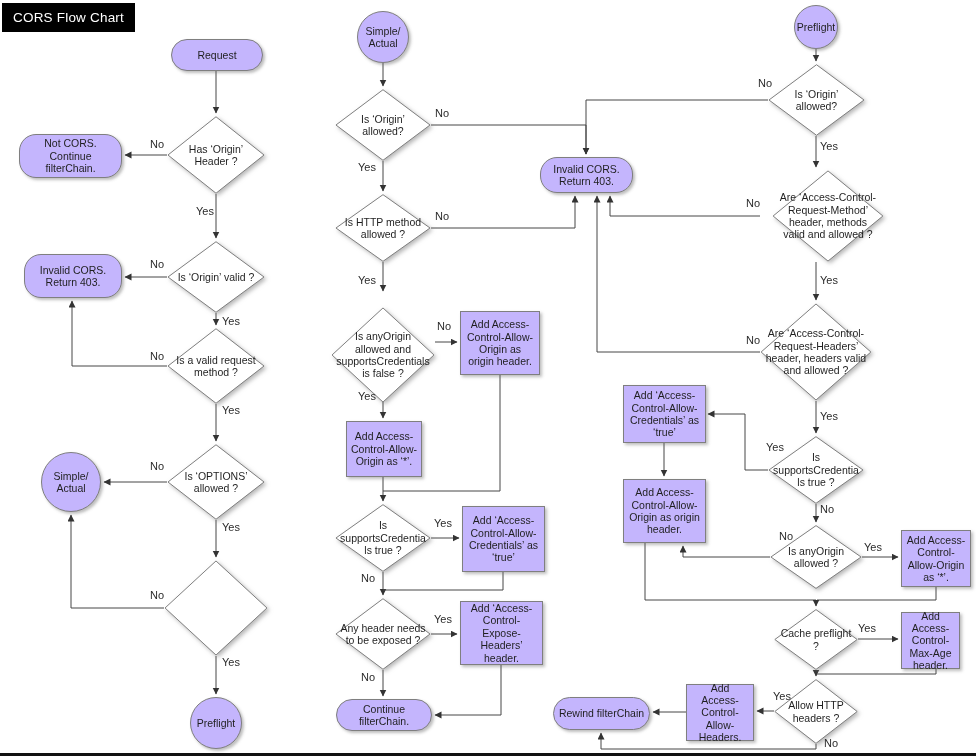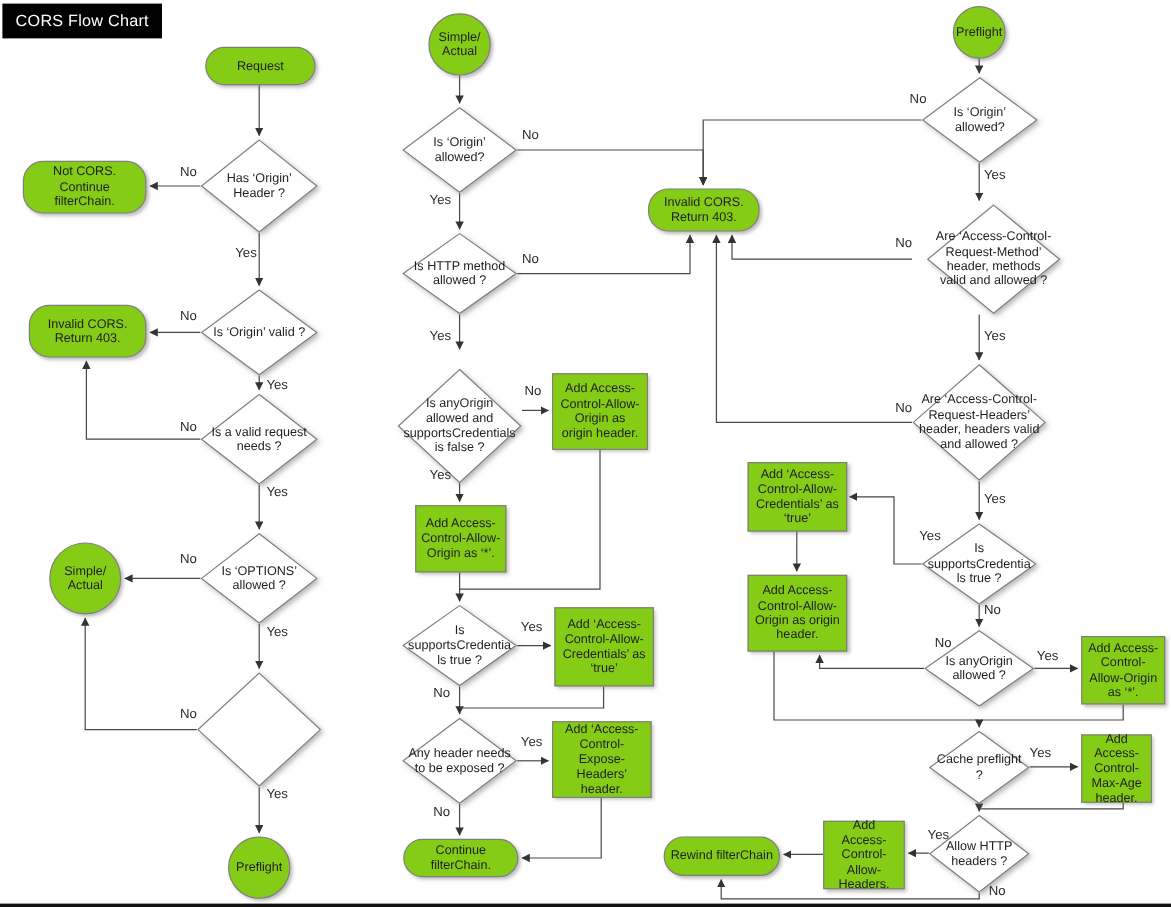--- a/index.html
+++ b/index.html
@@ -14,21 +14,21 @@
   }
   .bottom-bar { position:absolute; left:0; bottom:0; width:976px; height:3px; background:#111; }
   #edges { position:absolute; left:0; top:0; width:976px; height:756px; }
   .edge { fill:none; stroke:#474747; stroke-width:1; }
   .arrow { marker-end:url(#arrowhead); }
   .node {
     position:absolute; display:flex; align-items:center; justify-content:center;
     text-align:center; font-size:10.5px; line-height:1.18;
   }
   .rect, .pill, .circle {
-    background:#84cc16; border:1px solid #7f7f7f; padding:2px 4px;
+    background:#c4b5fd; border:1px solid #7f7f7f; padding:2px 4px;
     box-shadow: 2px 2px 3px rgba(110,110,110,0.45);
   }
   .pill { border-radius:17px; }
   .circle { border-radius:50%; padding:2px; }
   .diamond { background:transparent; }
   .diamond > svg {
     position:absolute; left:0; top:0; width:100%; height:100%;
     filter: drop-shadow(2px 2px 2px rgba(110,110,110,0.5));
   }
   .diamond polygon { fill:#fff; stroke:#7f7f7f; stroke-width:1; vector-effect:non-scaling-stroke; }
@@ -119,21 +119,21 @@
   <div class="node pill" style="left:19px;top:134px;width:103px;height:44px">
     <div class="lbl">Not CORS. Continue filterChain.</div>
   </div>
   <div class="node pill" style="left:24px;top:254px;width:98px;height:44px">
     <div class="lbl">Invalid CORS. Return 403.</div>
   </div>
   <div class="node diamond" style="left:167px;top:328px;width:98px;height:76px">
     <svg viewBox="0 0 100 100" preserveAspectRatio="none">
         <polygon points="50,1 99,50 50,99 1,50"></polygon>
       </svg>
-    <div class="lbl">Is a valid request needs ?</div>
+    <div class="lbl">Is a valid request method ?</div>
   </div>
   <div class="node diamond" style="left:167px;top:444px;width:98px;height:76px">
     <svg viewBox="0 0 100 100" preserveAspectRatio="none">
         <polygon points="50,1 99,50 50,99 1,50"></polygon>
       </svg>
     <div class="lbl">Is ‘OPTIONS’ allowed ?</div>
   </div>
   <div class="node circle" style="left:41px;top:452px;width:60px;height:60px">
     <div class="lbl">Simple/ Actual</div>
   </div>

